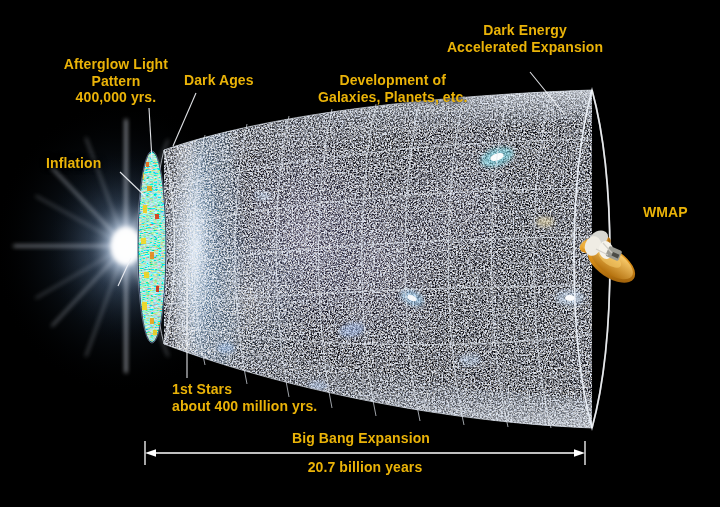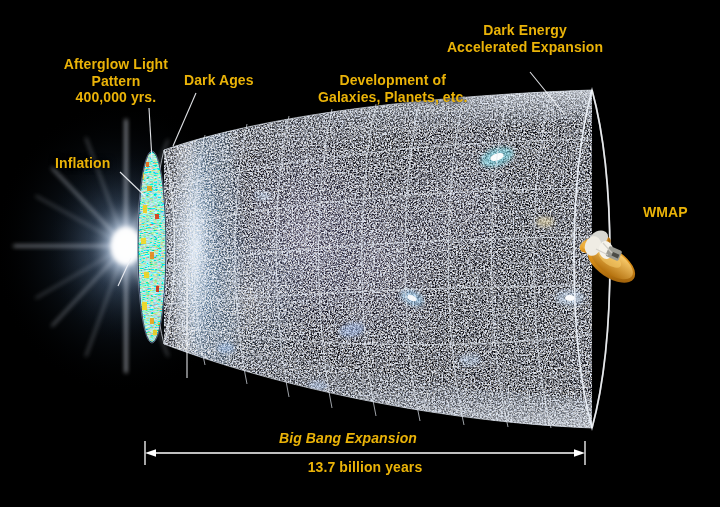--- a/index.html
+++ b/index.html
@@ -23,25 +23,25 @@
     font-size:14px;
     line-height:16.5px;
     letter-spacing:0.1px;
     white-space:pre-line;
     text-shadow:0 0 3px rgba(0,0,0,0.9), 0 0 6px rgba(0,0,0,0.7);
   }
   .lbl-afterglow{ right:552px; top:56px; text-align:center; }
   .lbl-darkages{ left:184px; top:72px; text-align:left; }
   .lbl-development{ left:302px; top:72px; text-align:center;margin-left:16px; }
   .lbl-darkenergy{ left:425px; top:22px; width:200px; text-align:center; }
-  .lbl-inflation{ left:46px; top:155px; text-align:left;margin-left:9px; }
+  .lbl-inflation{ left:46px; top:155px; text-align:left; }
   .lbl-quantum{ right:592px; top:288px; text-align:right; }
   .lbl-firststars{ left:172px; top:381px; text-align:left; }
   .lbl-wmap{ left:643px; top:204px; text-align:center; }
-  .lbl-bigbang{ left:233px; top:430px; width:230px; text-align:center;font-style:italic; }
+  .lbl-bigbang{ left:246px; top:430px; width:230px; text-align:center; }
   .lbl-years{ left:250px; top:459px; width:230px; text-align:center; }
 </style>
 </head>
 <body>
 
 <div id="stage">
 
   <svg class="layer" viewBox="0 0 720 507" preserveAspectRatio="none">
     <defs>
 
@@ -343,20 +343,22 @@
 
   <div class="label lbl-development">Development of
 Galaxies, Planets, etc.</div>
 
   <div class="label lbl-darkenergy">Dark Energy
 Accelerated Expansion</div>
 
   <div class="label lbl-inflation">Inflation</div>
 
 
+  <div class="label lbl-firststars">1st Stars
+about 400 million yrs.</div>
 
   <div class="label lbl-wmap">WMAP</div>
 
   <div class="label lbl-bigbang">Big Bang Expansion</div>
 
-  <div class="label lbl-years">13.7 billion years</div>
+  <div class="label lbl-years">20.7 billion years</div>
 
 </div>
 
 </body></html>

